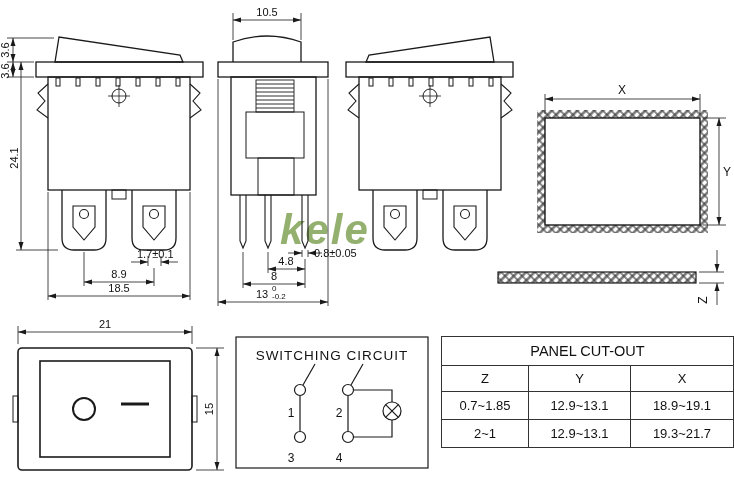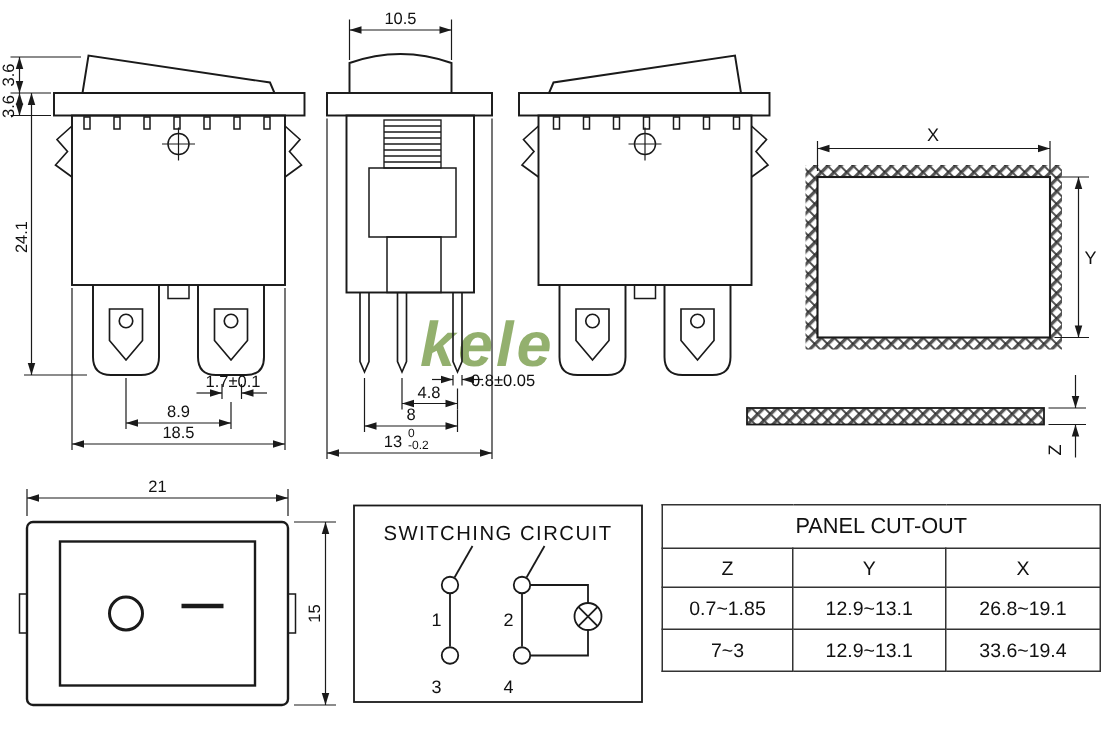--- a/index.html
+++ b/index.html
@@ -226,22 +226,22 @@
       <tr class="tbl-head">
         <th>Z</th>
         <th>Y</th>
         <th>X</th>
       </tr>
     </thead>
     <tbody>
       <tr>
         <td>0.7~1.85</td>
         <td>12.9~13.1</td>
-        <td>26.8~19.1</td>
+        <td>18.9~19.1</td>
       </tr>
       <tr>
-        <td>7~3</td>
+        <td>2~1</td>
         <td>12.9~13.1</td>
-        <td>33.6~19.4</td>
+        <td>19.3~21.7</td>
       </tr>
     </tbody>
   </table>
 </div>
 
 </body></html>

